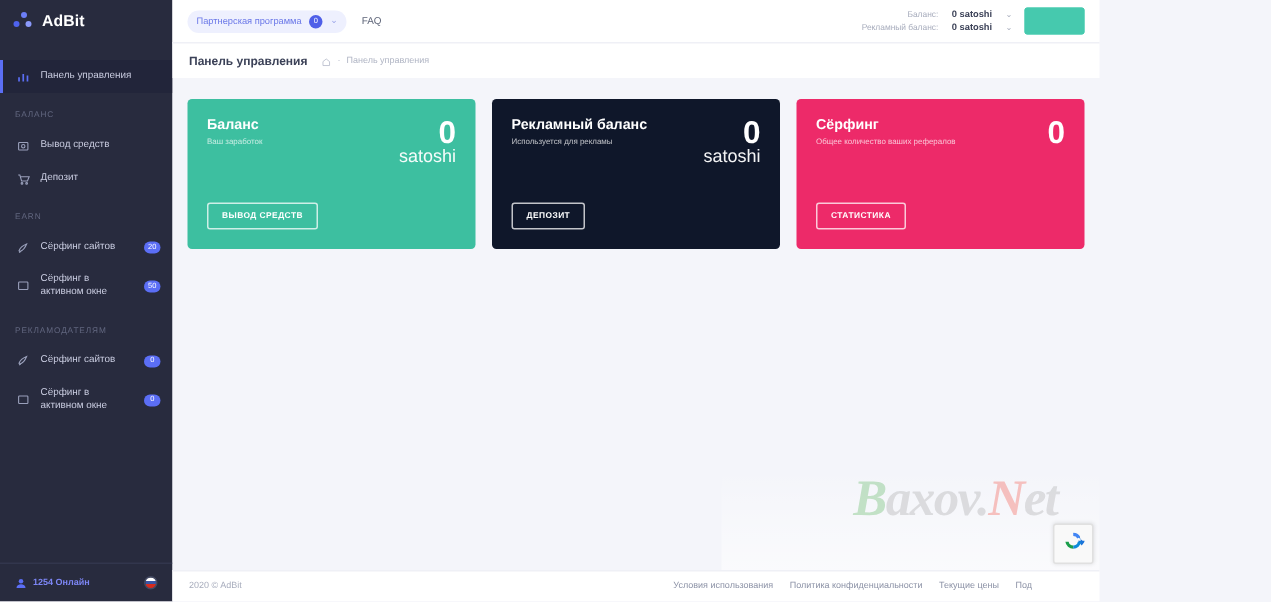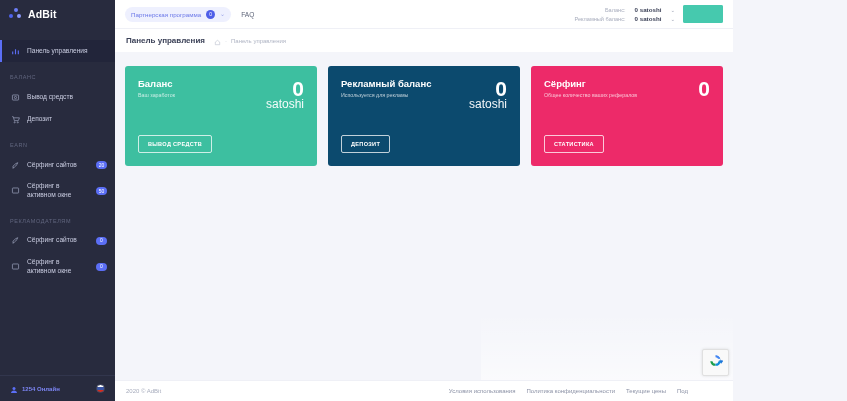--- a/index.html
+++ b/index.html
@@ -115,21 +115,21 @@
   .crumb-txt { color:#b0b5c4; font-size:6px; }
 
   .content { flex:1; padding: 14px 10px 0 10px; position:relative; }
   .cards { display:flex; gap:11px; }
   .card {
     flex:1; border-radius:3px; padding: 12px 13px 13px 13px;
     min-height:100px; position:relative; color:#fff;
     display:flex; flex-direction:column;
   }
   .card.teal { background:#3dbfa0; }
-  .card.blue { background:#0c4a6e; }
+  .card.blue { background:#0f172a; }
   .card.pink { background:#ed2a69; }
   .card-head { display:flex; justify-content:space-between; align-items:flex-start; }
   .card-title { font-size:9.5px; font-weight:bold; margin-bottom:3px; }
   .card-sub { font-size:5.3px; opacity:.72; }
   .card-amount { text-align:right; line-height:1; }
   .amt-num { font-size:21px; font-weight:bold; line-height:1; display:block; }
   .amt-unit { font-size:12px; opacity:.95; display:block; margin-top:-1px; }
   .card-btn {
     margin-top:auto; align-self:flex-start;
     border:1px solid rgba(255,255,255,.75);
@@ -359,20 +359,23 @@
               <span class="amt-num">0</span>
               <span class="amt-unit"></span>
             </div>
           </div>
           <button class="card-btn">СТАТИСТИКА</button>
         </div>
 
       </div>
 
       <div class="wm-glow"></div>
+      <div class="watermark">
+        <span class="wm-g">B</span><span class="wm-d">axov.</span><span class="wm-r">N</span><span class="wm-d">et</span>
+      </div>
 
       <div class="recaptcha">
         <span>
           <svg viewBox="0 0 24 24" fill="none">
             <path d="M12 4a8 8 0 018 8h-3l4 5 4-5h-3" fill="#1c74d9"></path>
             <path d="M12 3.5a8.5 8.5 0 017.4 4.3l-3 1.8A5 5 0 0012 7z" fill="#4285f4"></path>
             <path d="M12 20.5A8.5 8.5 0 013.6 13h3.5a5 5 0 004.9 4z" fill="#1b9e4b"></path>
             <path d="M20.4 13A8.5 8.5 0 0112 20.5v-3.5a5 5 0 004.9-4z" fill="#0f8bd9"></path>
           </svg>
         </span>

